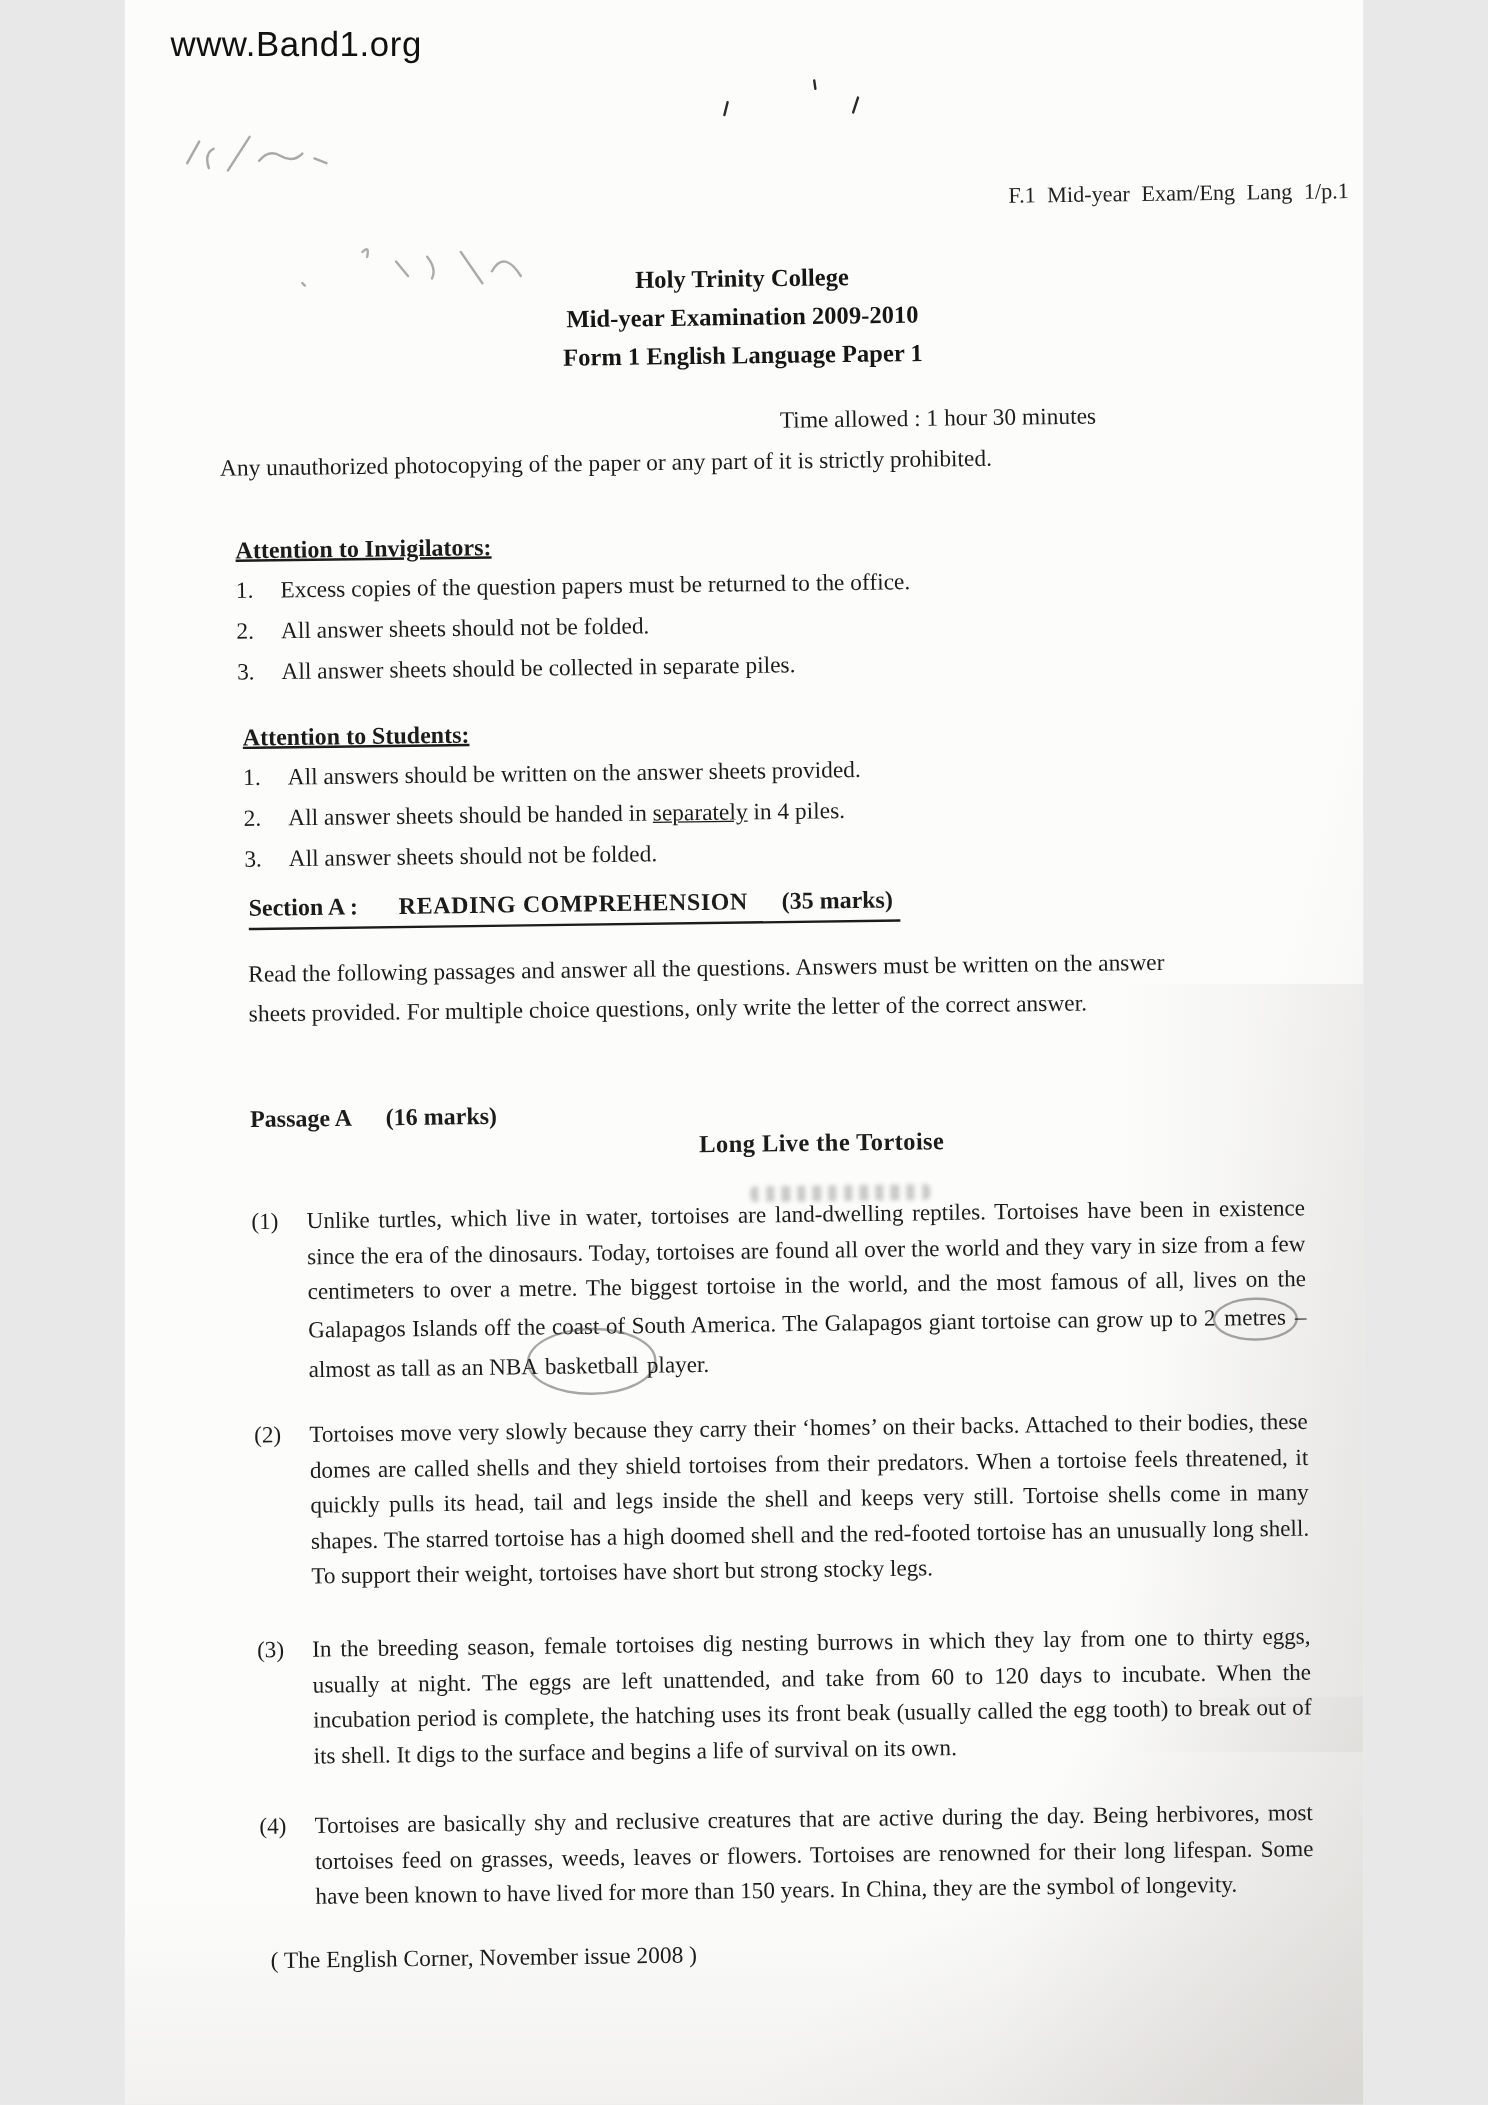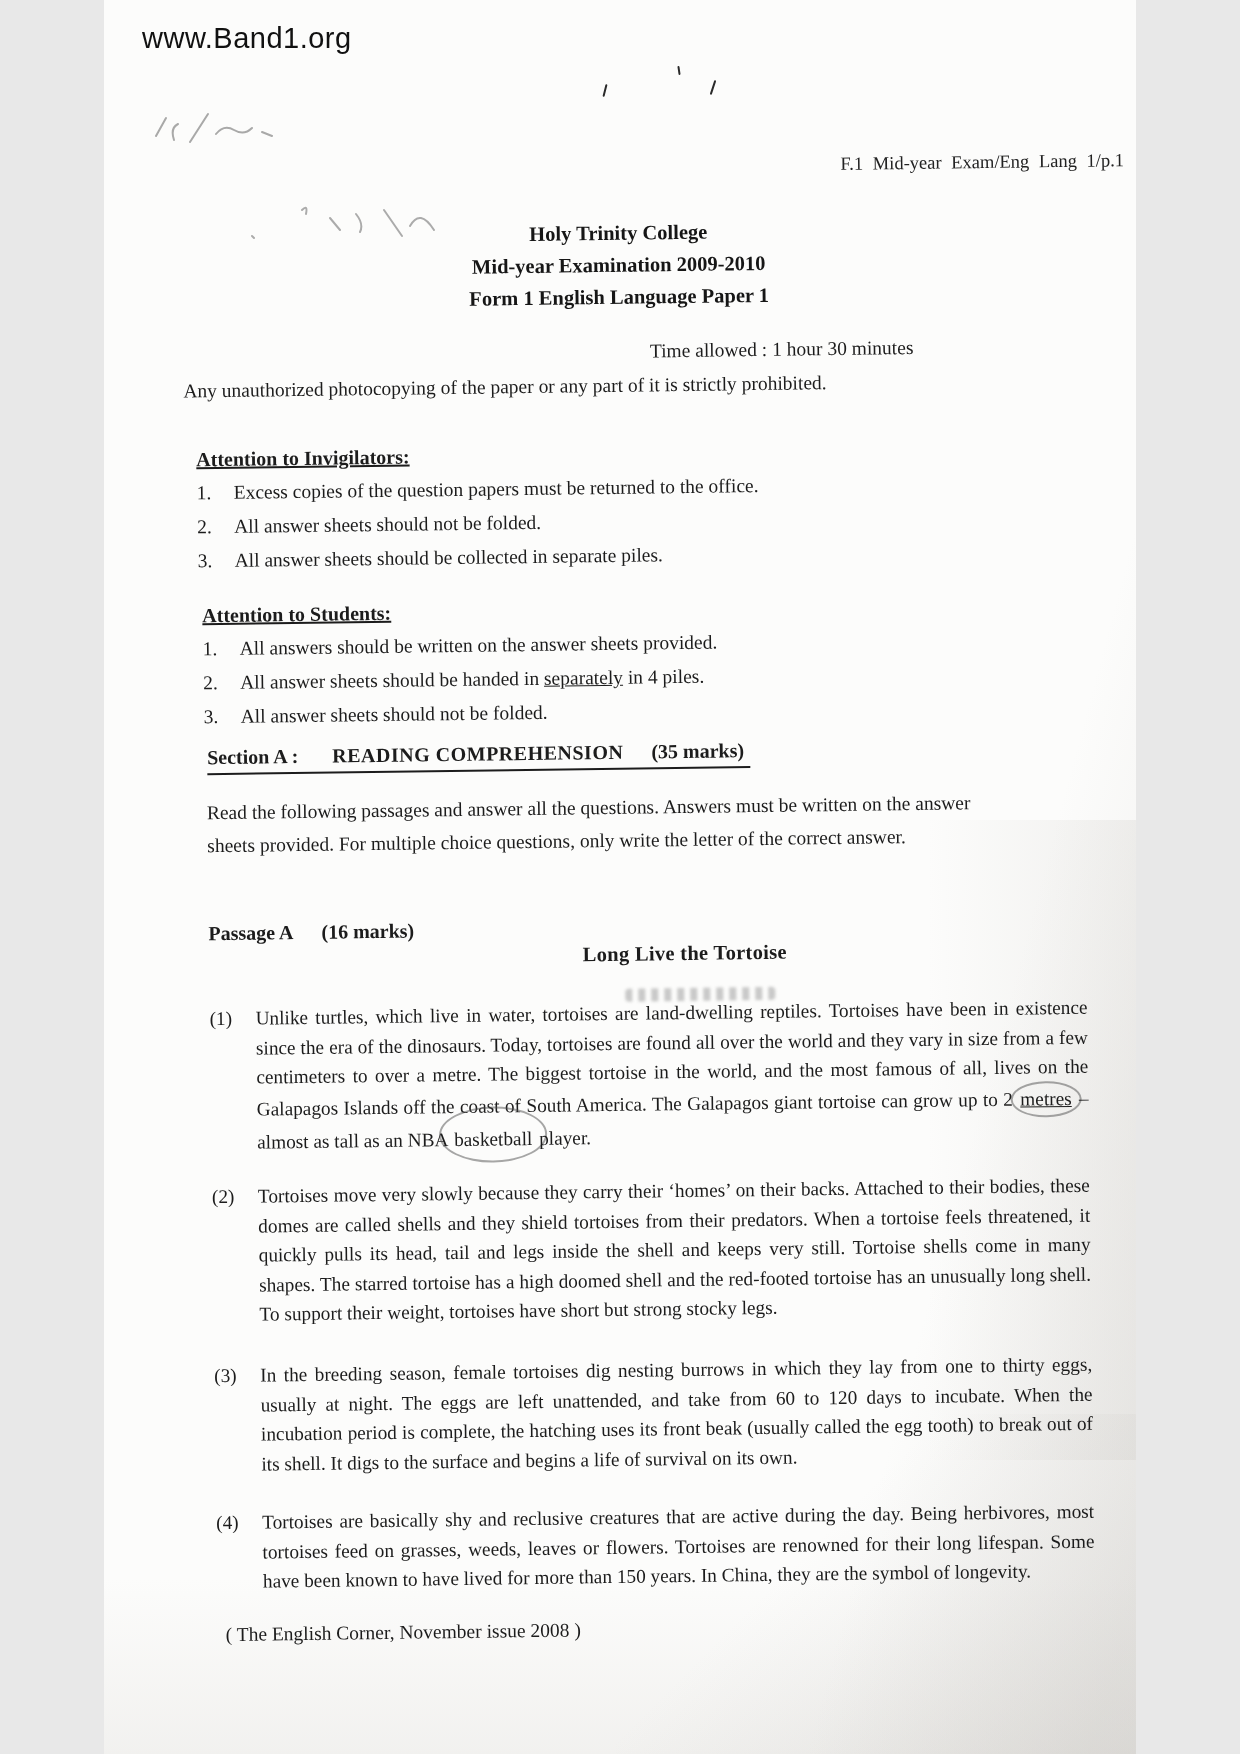--- a/index.html
+++ b/index.html
@@ -55,21 +55,21 @@
     background:repeating-linear-gradient(90deg,#777 0 7px, rgba(255,255,255,0) 7px 13px);
     filter:blur(1.6px);border-radius:4px;}
 
   .para{position:absolute;left:104px;width:878px;font-size:19.3px;line-height:29.6px;}
   .para .pnum{position:absolute;left:0;top:0;}
   .para .ptext{margin-left:46px;width:832px;text-align:justify;}
   .p1{top:1004px;} .p2{top:1182px;} .p3{top:1361px;} .p4{top:1508px;}
   .source{position:absolute;left:112px;top:1624px;font-size:19.5px;}
 
   .circle-sm{display:inline-block;border:2px solid rgba(80,80,80,.5);border-radius:50%;
-    padding:1px 8px 2px;margin:-1px -8px -2px;text-decoration:underline;}
+    padding:1px 8px 2px;margin:-1px -8px -2px;}
   .circle-lg{display:inline-block;border:2px solid rgba(80,80,80,.5);border-radius:50%;
     padding:16px 13px 6px;margin:-16px -13px -6px;}
 
   .scribble{position:absolute;}
   .pen-tick{position:absolute;background:#2a2a2a;width:2px;border-radius:2px;}
 </style>
 </head>
 <body>
 
 <div class="page">

